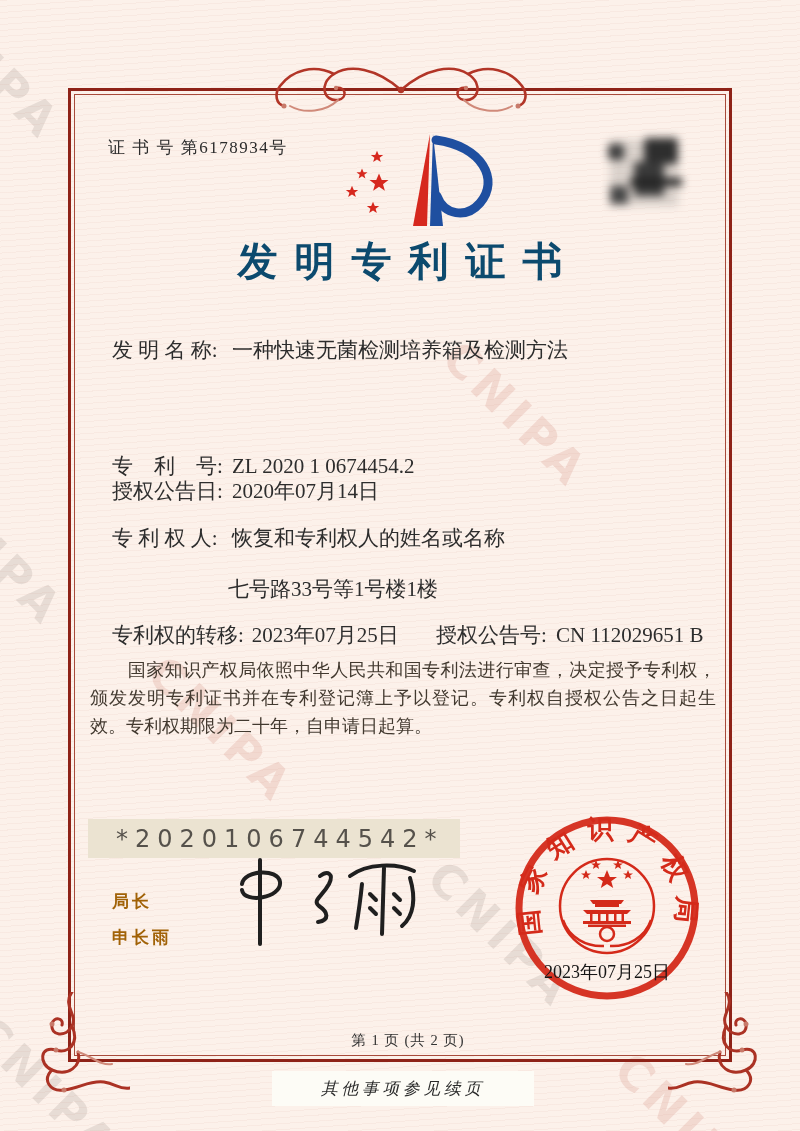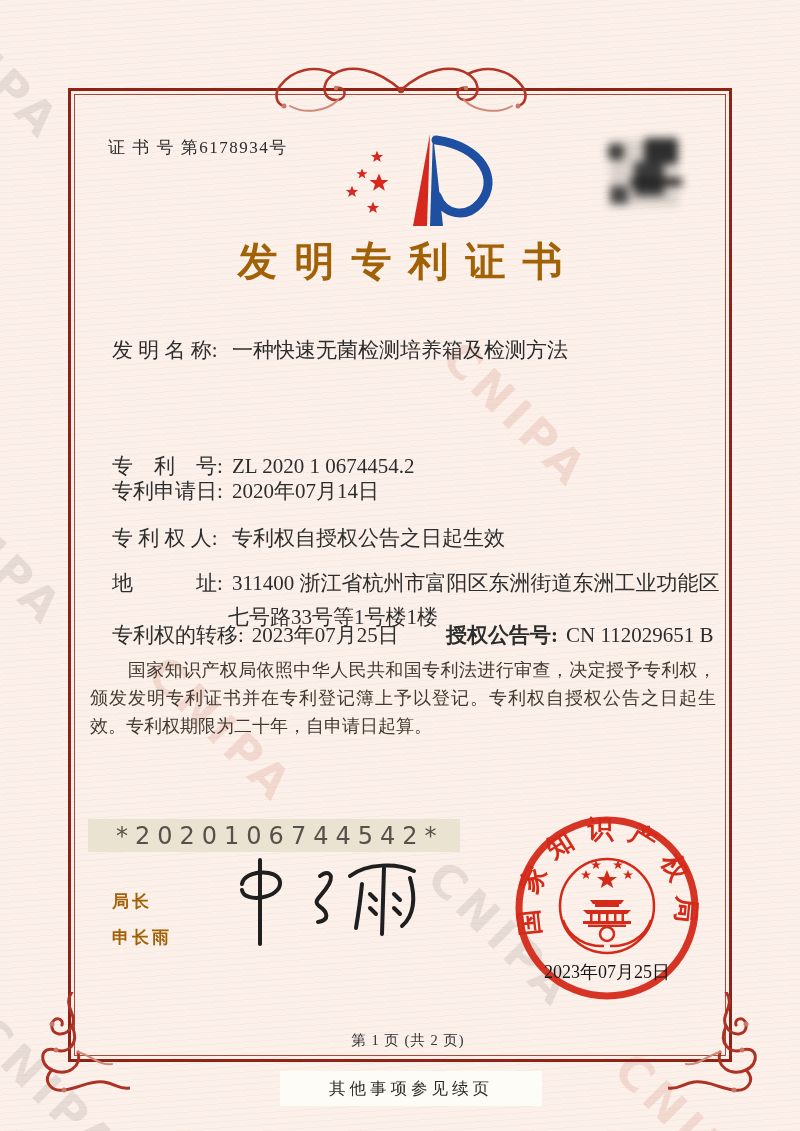--- a/index.html
+++ b/index.html
@@ -36,52 +36,52 @@
   .blur-stamp{position:absolute;z-index:2;left:604px;top:136px;width:80px;height:74px;filter:blur(4px);}
   .blur-stamp i{position:absolute;display:block;}
   .bs1{left:6px;top:4px;width:68px;height:66px;background:rgba(190,184,178,0.55);}
   .bs2{left:4px;top:8px;width:16px;height:16px;background:#3c3c3c;border-radius:4px;}
   .bs3{left:40px;top:2px;width:34px;height:26px;background:#2e2e2e;border-radius:4px;}
   .bs4{left:30px;top:26px;width:30px;height:34px;background:#3a3a3a;}
   .bs5{left:6px;top:50px;width:18px;height:18px;background:#454545;}
   .bs6{left:26px;top:42px;width:52px;height:8px;background:#222;}
   .title{
     position:absolute;z-index:2;left:0;right:0;top:234px;text-align:center;
-    font-size:40px;font-weight:bold;color:#a16207;letter-spacing:17px;text-indent:17px;
+    font-size:40px;font-weight:bold;color:#0c4a6e;letter-spacing:17px;text-indent:17px;
   }
   
   .row{position:absolute;z-index:2;left:112px;font-size:21px;color:#2d2d2d;white-space:nowrap;}
   .row .lbl{display:inline-block;min-width:112px;}
   .row .val{margin-left:8px;}
   .addr2{margin-left:116px;margin-top:6px;}
-  .grant .lbl2{margin-left:42px;font-weight:bold;}
+  .grant .lbl2{margin-left:32px;}
   
   .paras{position:absolute;z-index:2;left:90px;top:656px;width:626px;
     font-size:18px;line-height:28px;color:#42392f;text-align:justify;}
   .paras p{margin:0 0 12px 0;text-indent:2.1em;}
   
   .barcode{
-    position:absolute;z-index:2;left:88px;top:819px;width:372px;height:33px;
+    position:absolute;z-index:2;left:88px;top:819px;width:372px;height:39px;
     background:#ebe3d1;display:flex;align-items:center;padding-left:28px;box-sizing:border-box;
     font-family:"DejaVu Sans","Liberation Sans",sans-serif;
     font-size:24px;letter-spacing:7px;color:#55514b;
   }
   
   .director{position:absolute;z-index:2;left:112px;top:884px;
     font-family:"Liberation Sans","DejaVu Sans",sans-serif;
     font-weight:bold;font-size:17px;color:#a16207;letter-spacing:3px;line-height:36px;}
   .signature{position:absolute;z-index:2;left:222px;top:854px;}
   
   .seal{position:absolute;z-index:3;left:507px;top:806px;}
   
   .page-num{position:absolute;z-index:2;left:16px;right:0;top:1031px;text-align:center;font-size:14.5px;color:#333;letter-spacing:1px;}
   .cont{
-    position:absolute;z-index:2;left:280px;top:1071px;width:262px;height:35px;
+    position:absolute;z-index:2;left:272px;top:1071px;width:262px;height:35px;
     background:#fdfcf6;display:flex;align-items:center;justify-content:center;
-    font-size:16.5px;color:#2b2b2b;letter-spacing:4px;
+    font-size:16.5px;color:#2b2b2b;font-style:italic;letter-spacing:4px;
   }
 </style>
 </head>
 <body>
 
 <div class="page">
 
   <div class="wm wm-gray" style="left:-58px;top:-18px;">CNIPA</div>
   <div class="wm wm-pink" style="left:470px;top:330px;">CNIPA</div>
   <div class="wm wm-gray" style="left:-55px;top:468px;">CNIPA</div>
@@ -158,27 +158,26 @@
 
   <div class="title">发明专利证书</div>
 
   <div class="row" style="top:336px;">
     <span class="lbl">发 明 名 称:</span><span class="val">一种快速无菌检测培养箱及检测方法</span>
   </div>
   <div class="row" style="top:452px;">
     <span class="lbl">专　利　号:</span><span class="val">ZL 2020 1 0674454.2</span>
   </div>
   <div class="row" style="top:477px;">
-    <span class="lbl">专利申请日:</span><span class="val">2020年07月14日</span>
+    <span class="lbl">授权公告日:</span><span class="val">2020年07月14日</span>
   </div>
   <div class="row" style="top:524px;">
-    <span class="lbl">专 利 权 人:</span><span class="val">专利权自授权公告之日起生效</span>
+    <span class="lbl">专 利 权 人:</span><span class="val">恢复和专利权人的姓名或名称</span>
   </div>
   <div class="row" style="top:569px;">
-    <div><span class="lbl">地　　　址:</span><span class="val">311400 浙江省杭州市富阳区东洲街道东洲工业功能区</span></div>
     <div class="addr2">七号路33号等1号楼1楼</div>
   </div>
   <div class="row grant" style="top:621px;">
     <span class="lbl">专利权的转移:</span><span class="val">2023年07月25日</span>
     <span class="lbl lbl2">授权公告号:</span><span class="val">CN 112029651 B</span>
   </div>
 
   <div class="paras">
     <p>国家知识产权局依照中华人民共和国专利法进行审查，决定授予专利权，颁发发明专利证书并在专利登记簿上予以登记。专利权自授权公告之日起生效。专利权期限为二十年，自申请日起算。</p>
   </div>

